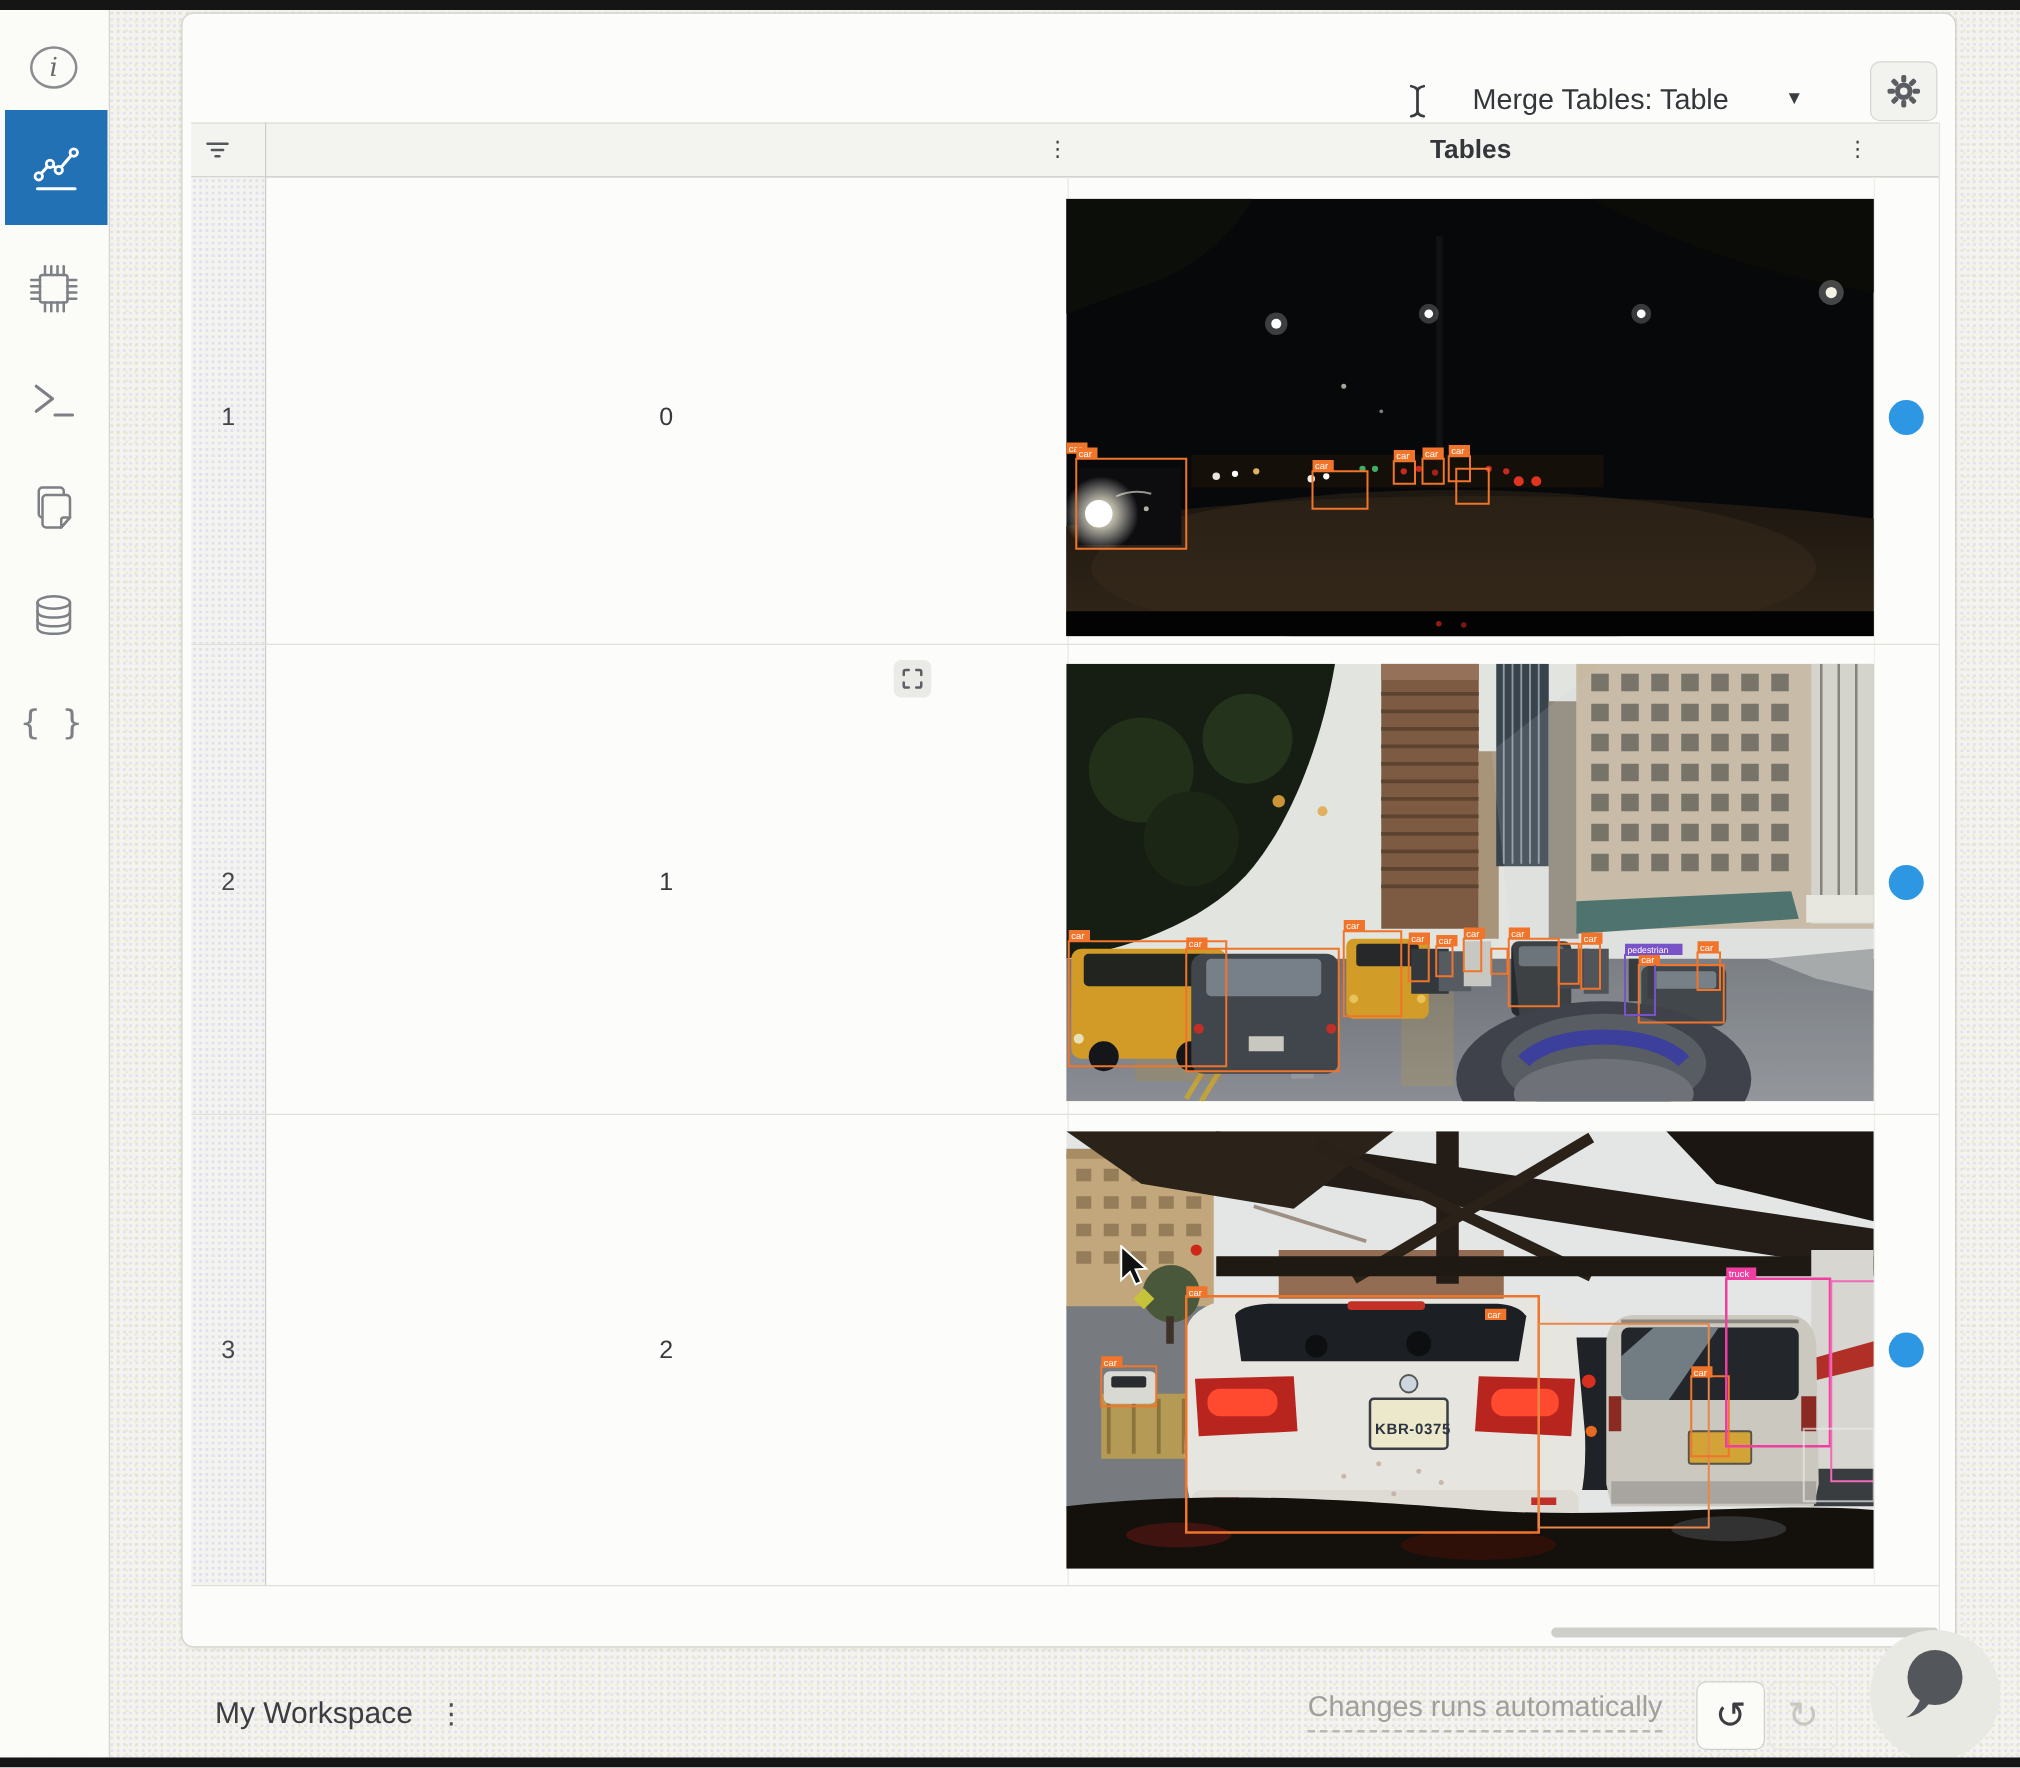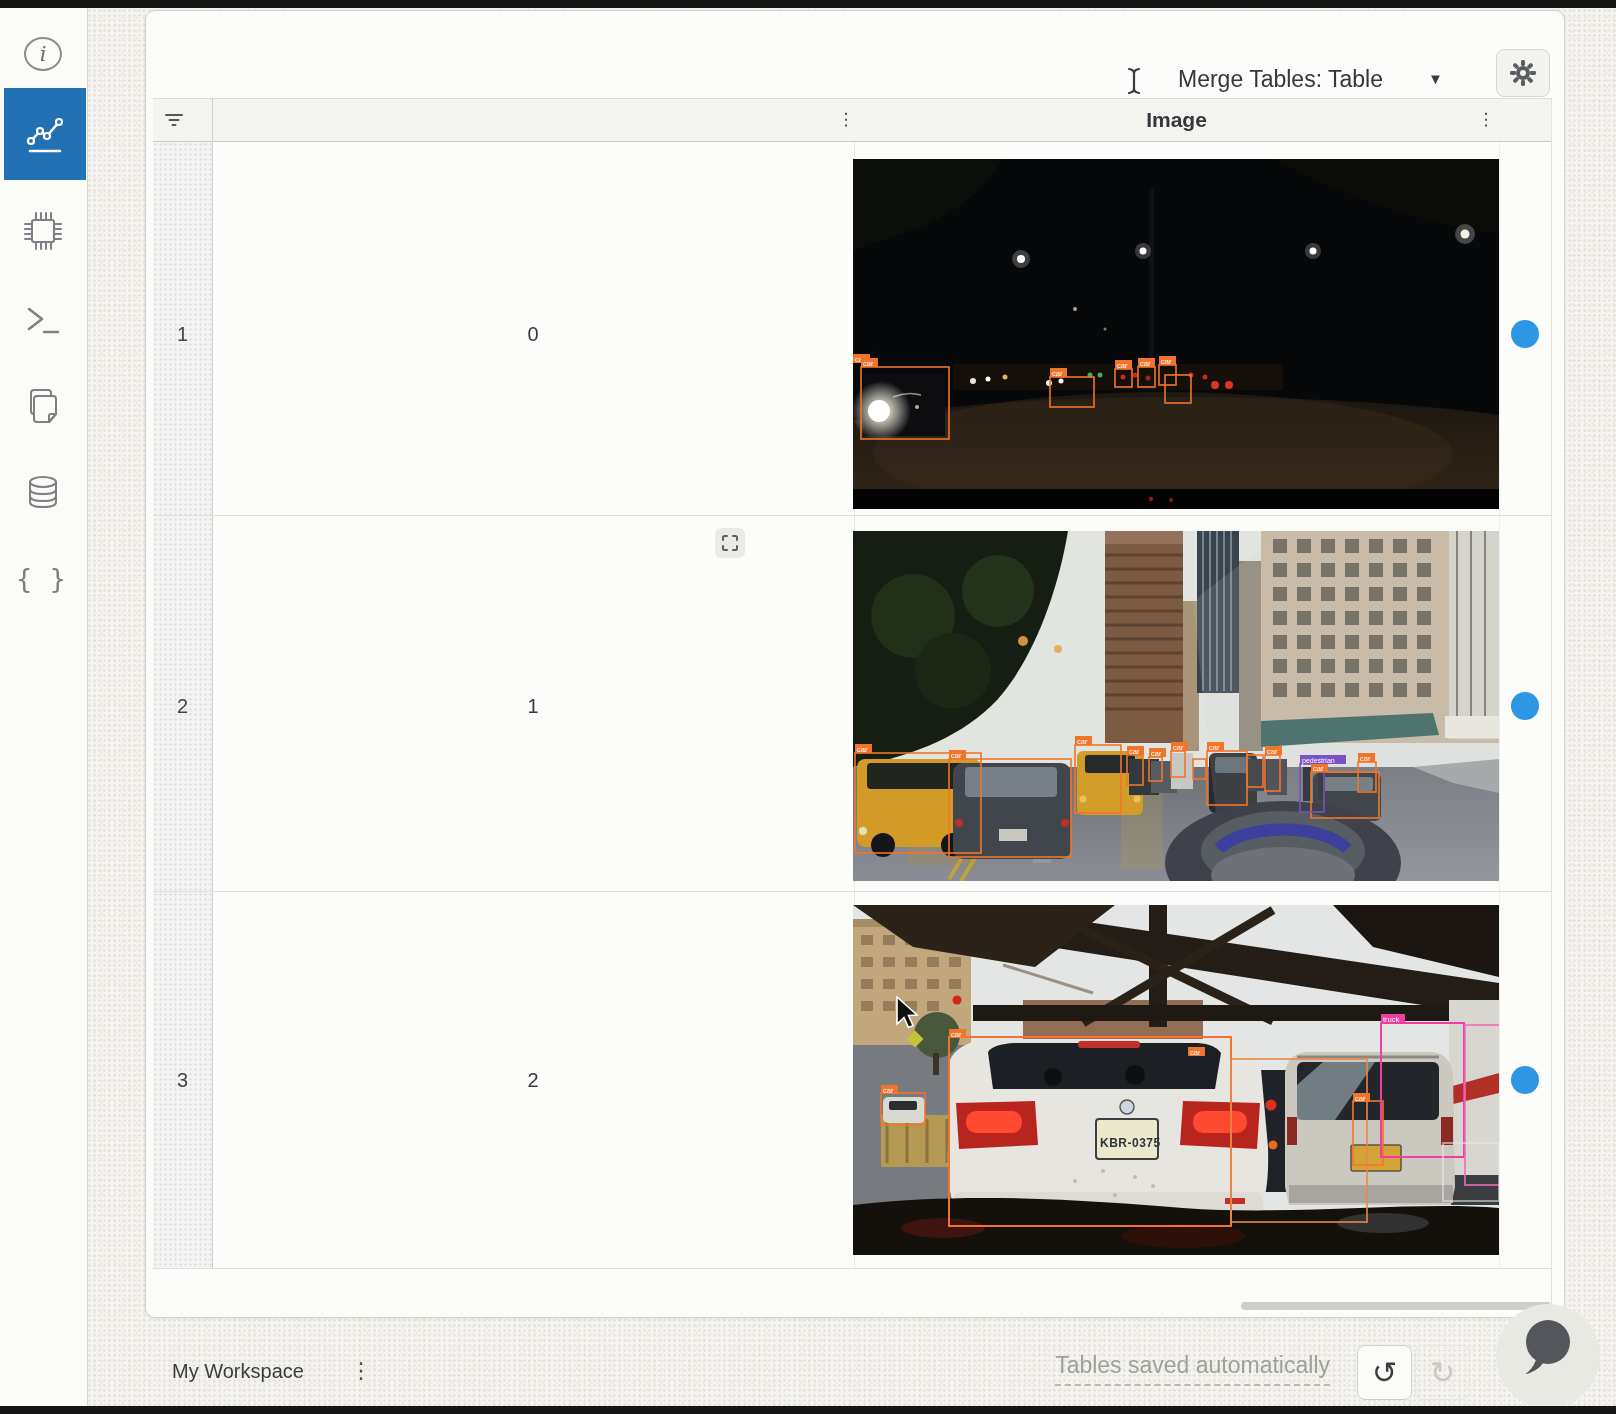--- a/index.html
+++ b/index.html
@@ -83,21 +83,21 @@
   .photo svg { display:block; width:646px; height:350px; }
   .blue-dot { left:1365px; width:28px; height:28px; border-radius:50%; background:#2e97e4; cursor:pointer; }
 
   .hscroll-thumb { left:1095px; top:1291px; width:310px; height:8px; background:#cfcfc9; border-radius:4px; cursor:pointer; }
 
   
   .expand-btn { left:715px; top:528px; width:30px; height:30px; border-radius:6px;
                 background:rgba(233,233,229,.95); display:flex; align-items:center; justify-content:center; cursor:pointer; }
 
   
-  .ws-label { left:172px; top:1346px; height:50px; line-height:50px; font-size:20px; color:#3b3d40; }
+  .ws-label { left:172px; top:1346px; height:50px; line-height:50px; font-size:24px; color:#3b3d40; }
   .ws-kebab { left:346px; top:1346px; width:30px; height:50px; line-height:50px; text-align:center;
               font-size:22px; color:#4a4d50; cursor:pointer; }
   .save-status { right:286px; top:1352px; font-size:23px; color:#9fa09b;
                  border-bottom:2px dashed #b9b9b3; padding-bottom:5px; }
   .undo-btn { left:1357px; top:1345px; width:55px; height:55px; background:#fbfbf8;
               border:1.5px solid #cfcfc9; border-radius:8px; font-family:"DejaVu Sans",sans-serif;
               font-size:30px; color:#3b3d40; display:flex; align-items:center; justify-content:center; cursor:pointer; }
   .redo-btn { left:1415px; top:1345px; width:55px; height:55px; background:transparent;
               border:1.5px solid #e6e6e1; border-radius:8px; font-family:"DejaVu Sans",sans-serif;
               font-size:30px; color:#c8c8c3; display:flex; align-items:center; justify-content:center; cursor:pointer; }
@@ -212,21 +212,21 @@
   </button>
 
   <div class="rel thead"></div>
   <svg class="rel filter-cell" width="20" height="16" viewBox="0 0 20 16">
     <g stroke="#54575a" stroke-width="2" stroke-linecap="round">
       <line x1="2" y1="3" x2="18" y2="3"></line>
         <line x1="5.5" y1="8" x2="14.5" y2="8"></line>
         <line x1="8.5" y1="13" x2="11.5" y2="13"></line>
     </g>
   </svg>
-  <div class="rel col-img-hdr">Image</div>
+  <div class="rel col-img-hdr">Tables</div>
   <div class="rel kebab kebab-id">⋮</div>
   <div class="rel kebab kebab-img">⋮</div>
 
   <div class="rel rownum-bg"></div>
   <div class="rel vline-rownum"></div>
   <div class="rel vline-cols"></div>
   <div class="rel vline-gutter"></div>
   <div class="rel vline-right"></div>
   <div class="rel row-border" style="top:504px;"></div>
   <div class="rel row-border" style="top:880px;"></div>
@@ -645,21 +645,21 @@
     </g>
   </svg>
 </div>
 
 <svg class="abs mouse-cursor" width="24" height="34" viewBox="0 0 24 34">
   <polygon points="1,1 1,28 8,21.5 12.5,31.5 17,29.5 12.5,19.5 21,19" fill="#111" stroke="#fff" stroke-width="1.6"></polygon>
 </svg>
 
 <div class="abs ws-label">My Workspace</div>
 <div class="abs ws-kebab">⋮</div>
-<div class="abs save-status">Tables saved automatically</div>
+<div class="abs save-status">Changes runs automatically</div>
 <button class="abs undo-btn">
     <span>↺</span>
   </button>
 <button class="abs redo-btn">
     <span>↻</span>
   </button>
 <div class="abs chat-fab">
   <svg width="58" height="62" viewBox="0 0 58 62" style="margin-top:12px">
     <circle cx="29" cy="26" r="22" fill="#53565a"></circle>
     <path d="M17,44 Q13,54 6,58 Q18,56 25,46 Z" fill="#53565a"></path>

